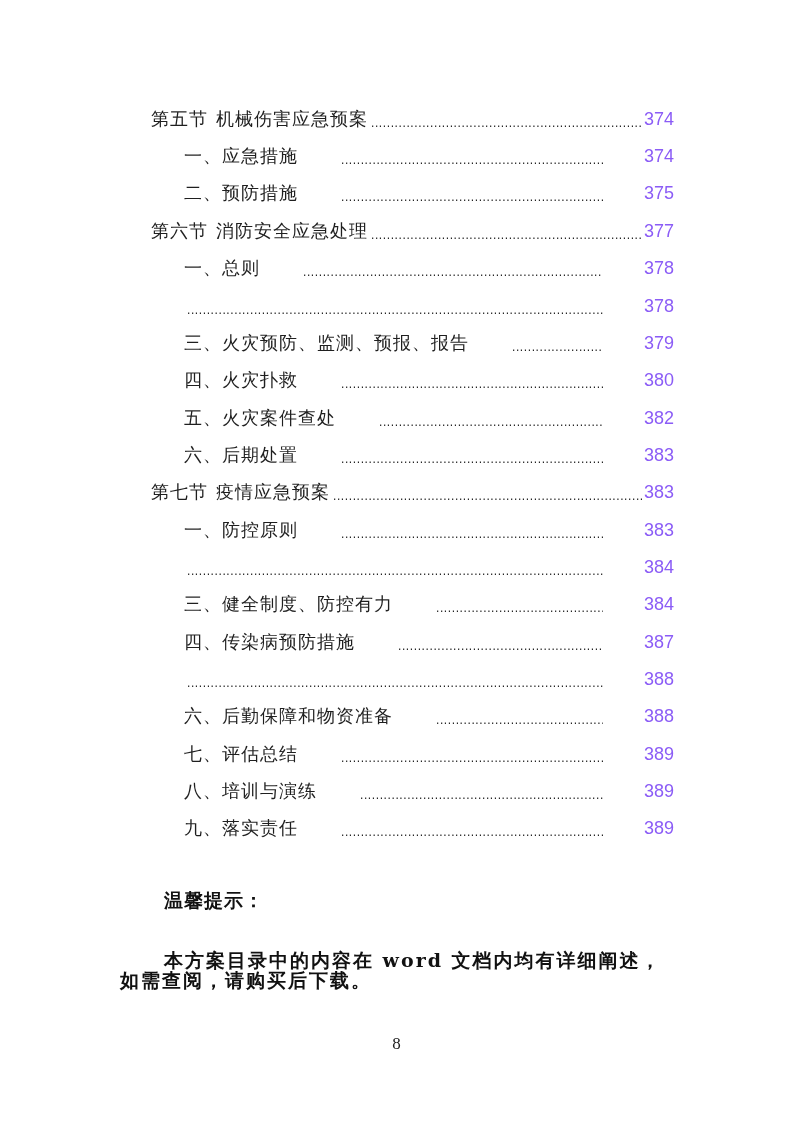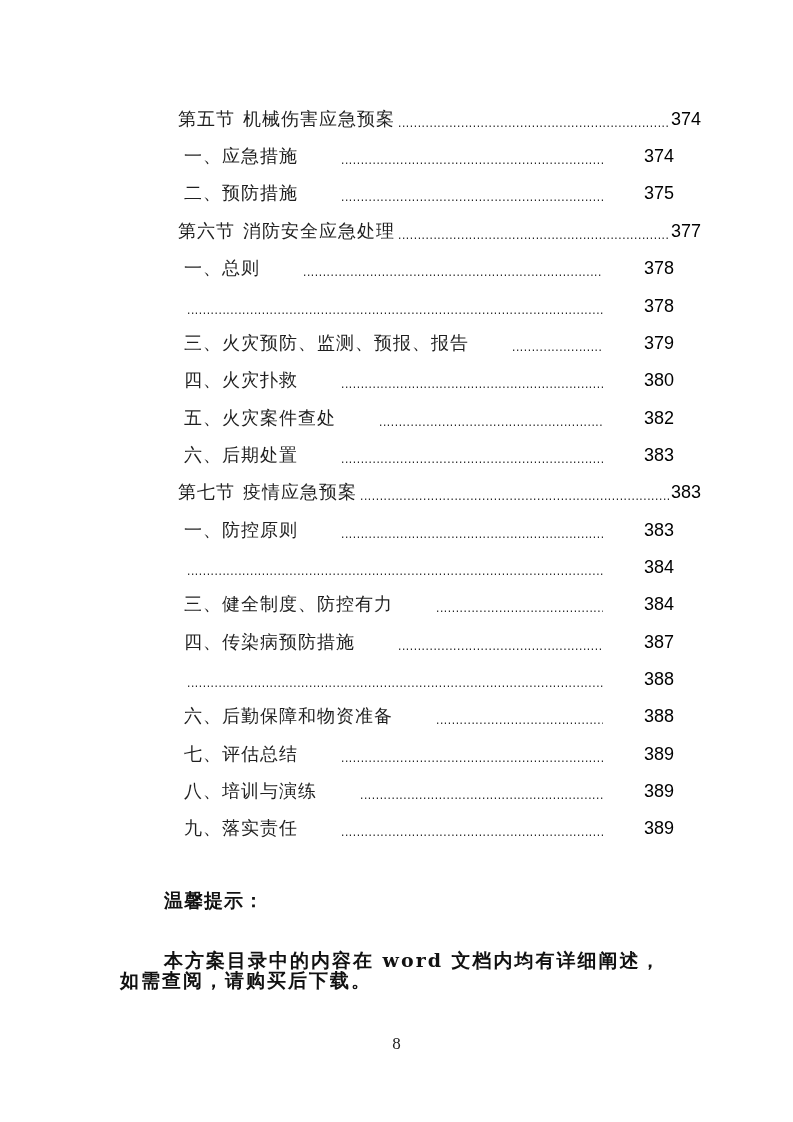--- a/index.html
+++ b/index.html
@@ -24,21 +24,21 @@
     .toc-row {
       position: absolute;
       height: 37px;
       display: flex;
       align-items: center;
       font-size: 18px;
       line-height: 22px;
       letter-spacing: 1px;
       color: #1f1f1f;
     }
-    .toc-row.level-1 { left: 151px; width: 523px; margin-left: 27px; }
+    .toc-row.level-1 { left: 151px; width: 523px; }
     .toc-row.level-2 { left: 184px; width: 490px; gap: 40px; }
     .toc-title {
       white-space: nowrap;
       flex: 0 0 auto;
     }
     .toc-leader {
       flex: 1 1 auto;
       overflow: hidden;
       white-space: nowrap;
       margin: 0 1px 0 3px;
@@ -50,21 +50,21 @@
       font-family: "Liberation Sans", sans-serif;
     }
     .toc-leader::before {
       content: "................................................................................................................................................................................................";
     }
     .toc-page {
       flex: 0 0 auto;
       font-family: "Liberation Sans", sans-serif;
       font-size: 18px;
       letter-spacing: 0;
-      color: #000000;
+      color: #8b5cf6;
     }
     .sec-num { margin-right: 8px; }
 
     .tip {
       position: absolute;
       left: 120px;
       top: 888px;
       width: 560px;
       font-family: "DejaVu Serif", "Liberation Serif", serif;
       font-weight: bold;

